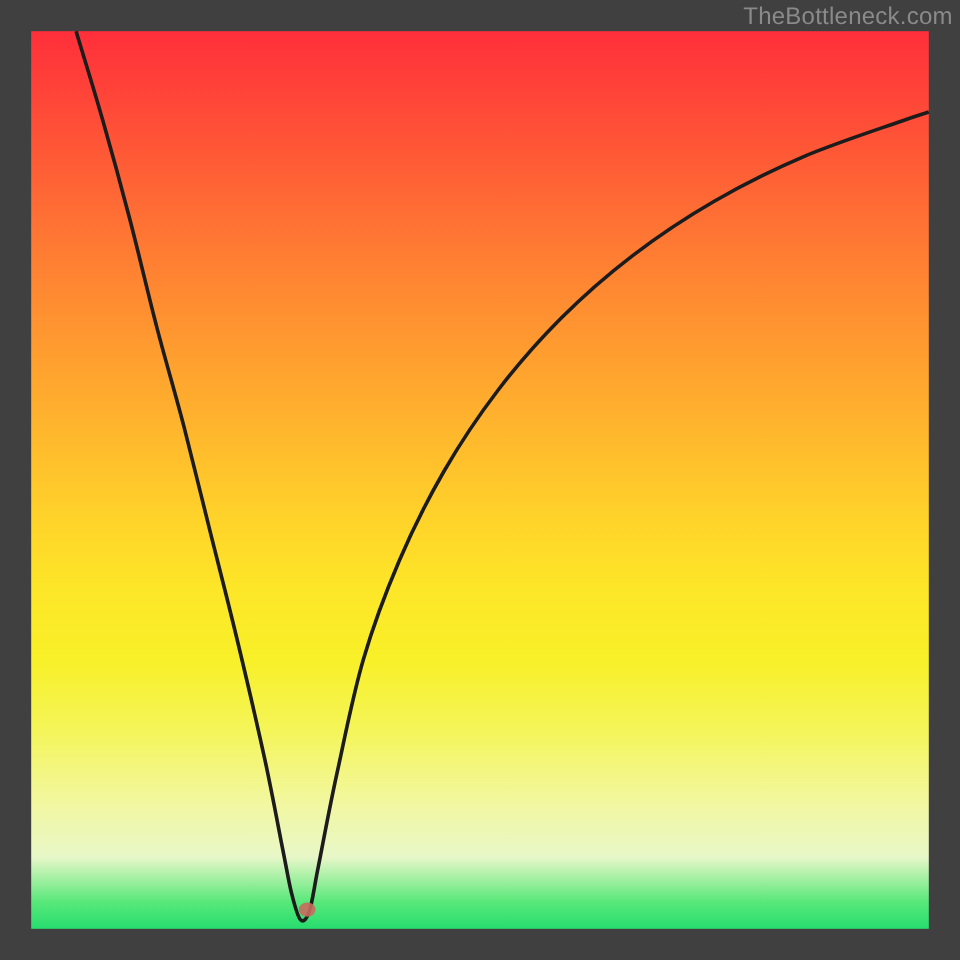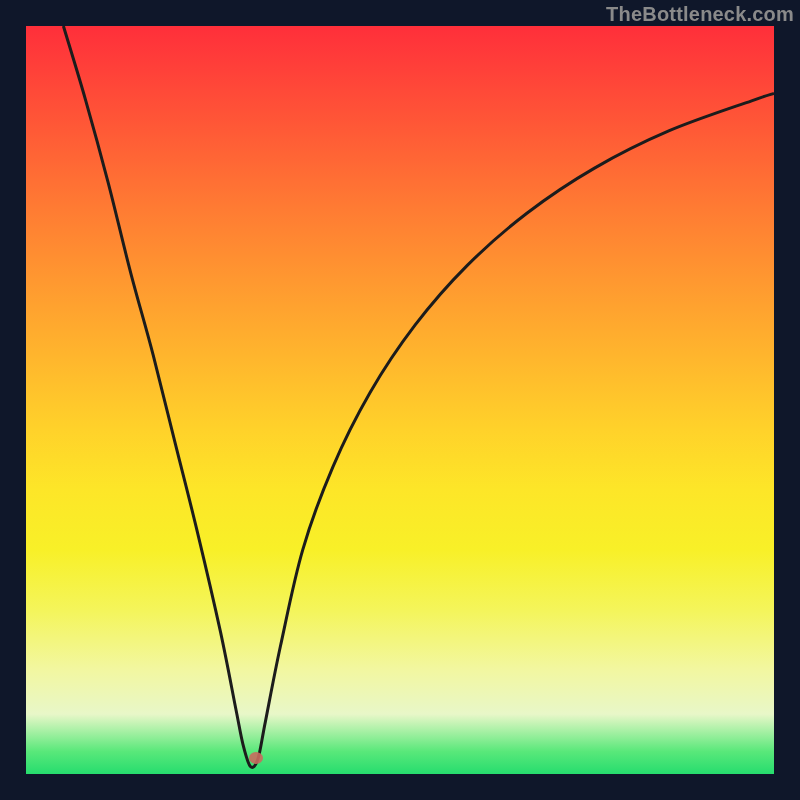--- a/index.html
+++ b/index.html
@@ -10,22 +10,21 @@
     background: #000;
     overflow: hidden;
     font-family: Arial, Helvetica, sans-serif;
   }
   .frame {
     position: absolute;
     top: 0;
     left: 0;
     width: 800px;
     height: 800px;
-    background: #0f172a;
-    font-weight: bold;
+    background: #404040;
   }
   .plot {
     position: absolute;
     top: 26px;
     left: 26px;
     width: 748px;
     height: 748px;
     background: linear-gradient(to bottom,
       #ff2f3a 0%,
       #ff4139 6%,

